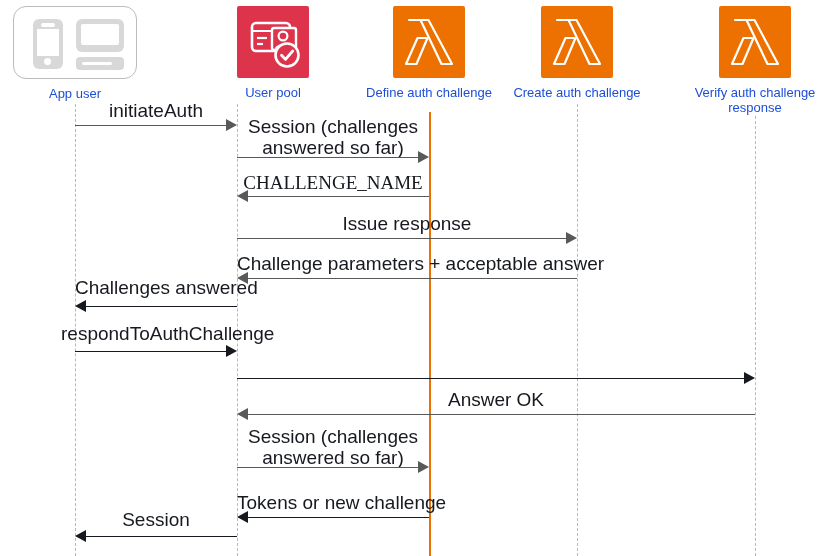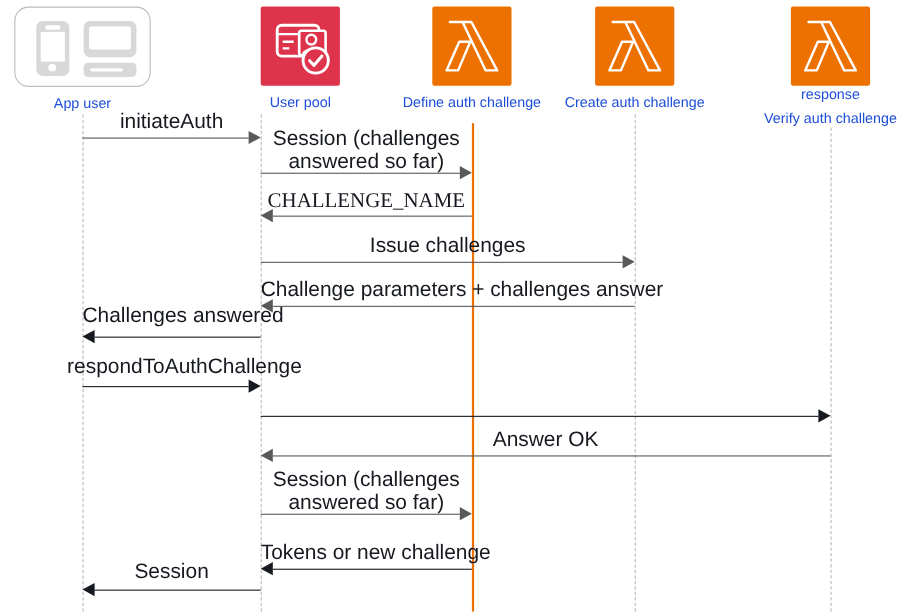--- a/index.html
+++ b/index.html
@@ -142,42 +142,42 @@
     <div class="actor-label" style="margin-top:7px;">Create auth challenge</div>
   </div>
 
   <div class="actor" style="left:675px; top:6px; width:160px;">
     <div class="tile lambda" style="margin:0 auto;">
       <svg width="72" height="72" viewBox="0 0 72 72" aria-hidden="true">
         <path d="M17 14 h11.5 l21 44 H60 L36.5 14 H25 Z" fill="none" stroke="#ffffff" stroke-width="2.2" stroke-linejoin="round" transform="translate(-1,0)"></path>
         <path d="M23.5 32 h10 L22.5 58 H12 Z" fill="none" stroke="#ffffff" stroke-width="2.2" stroke-linejoin="round" transform="translate(1,0)"></path>
       </svg>
     </div>
+    <div class="actor-label wrap" style="margin-top:7px;">Verify auth challenge</div>
     <div class="actor-label wrap">response</div>
-    <div class="actor-label wrap" style="margin-top:7px;">Verify auth challenge</div>
   </div>
 
   <div class="msg-label" style="left:75px; top:103px; width:162px;">initiateAuth</div>
   <div class="msg-line" style="left:75px; top:125px; width:151px;"></div>
   <div class="arrow-head right" style="left:226px; top:119px;"></div>
 
   <div class="msg-label two-line" style="left:237px; top:119px; width:192px;">Session (challenges</div>
   <div class="msg-label two-line" style="left:237px; top:140px; width:192px;">answered so far)</div>
   <div class="msg-line" style="left:237px; top:157px; width:181px;"></div>
   <div class="arrow-head right" style="left:418px; top:151px;"></div>
 
   <div class="msg-label" style="left:237px; top:175px; width:192px;font-family:Liberation Serif, serif;">CHALLENGE_NAME</div>
   <div class="msg-line" style="left:248px; top:196px; width:181px;"></div>
   <div class="arrow-head left" style="left:237px; top:190px;"></div>
 
-  <div class="msg-label" style="left:237px; top:216px; width:340px;">Issue challenges</div>
+  <div class="msg-label" style="left:237px; top:216px; width:340px;">Issue response</div>
   <div class="msg-line" style="left:237px; top:238px; width:329px;"></div>
   <div class="arrow-head right" style="left:566px; top:232px;"></div>
 
-  <div class="msg-label" style="left:237px; top:256px; width:340px;">Challenge parameters + challenges answer</div>
+  <div class="msg-label" style="left:237px; top:256px; width:340px;">Challenge parameters + acceptable answer</div>
   <div class="msg-line" style="left:248px; top:278px; width:329px;"></div>
   <div class="arrow-head left" style="left:237px; top:272px;"></div>
 
   <div class="msg-label" style="left:75px; top:280px; width:162px;">Challenges answered</div>
   <div class="msg-line dark" style="left:86px; top:306px; width:151px;"></div>
   <div class="arrow-head left dark" style="left:75px; top:300px;"></div>
 
   <div class="msg-label" style="left:61px; top:326px; width:190px;">respondToAuthChallenge</div>
   <div class="msg-line dark" style="left:75px; top:351px; width:151px;"></div>
   <div class="arrow-head right dark" style="left:226px; top:345px;"></div>

